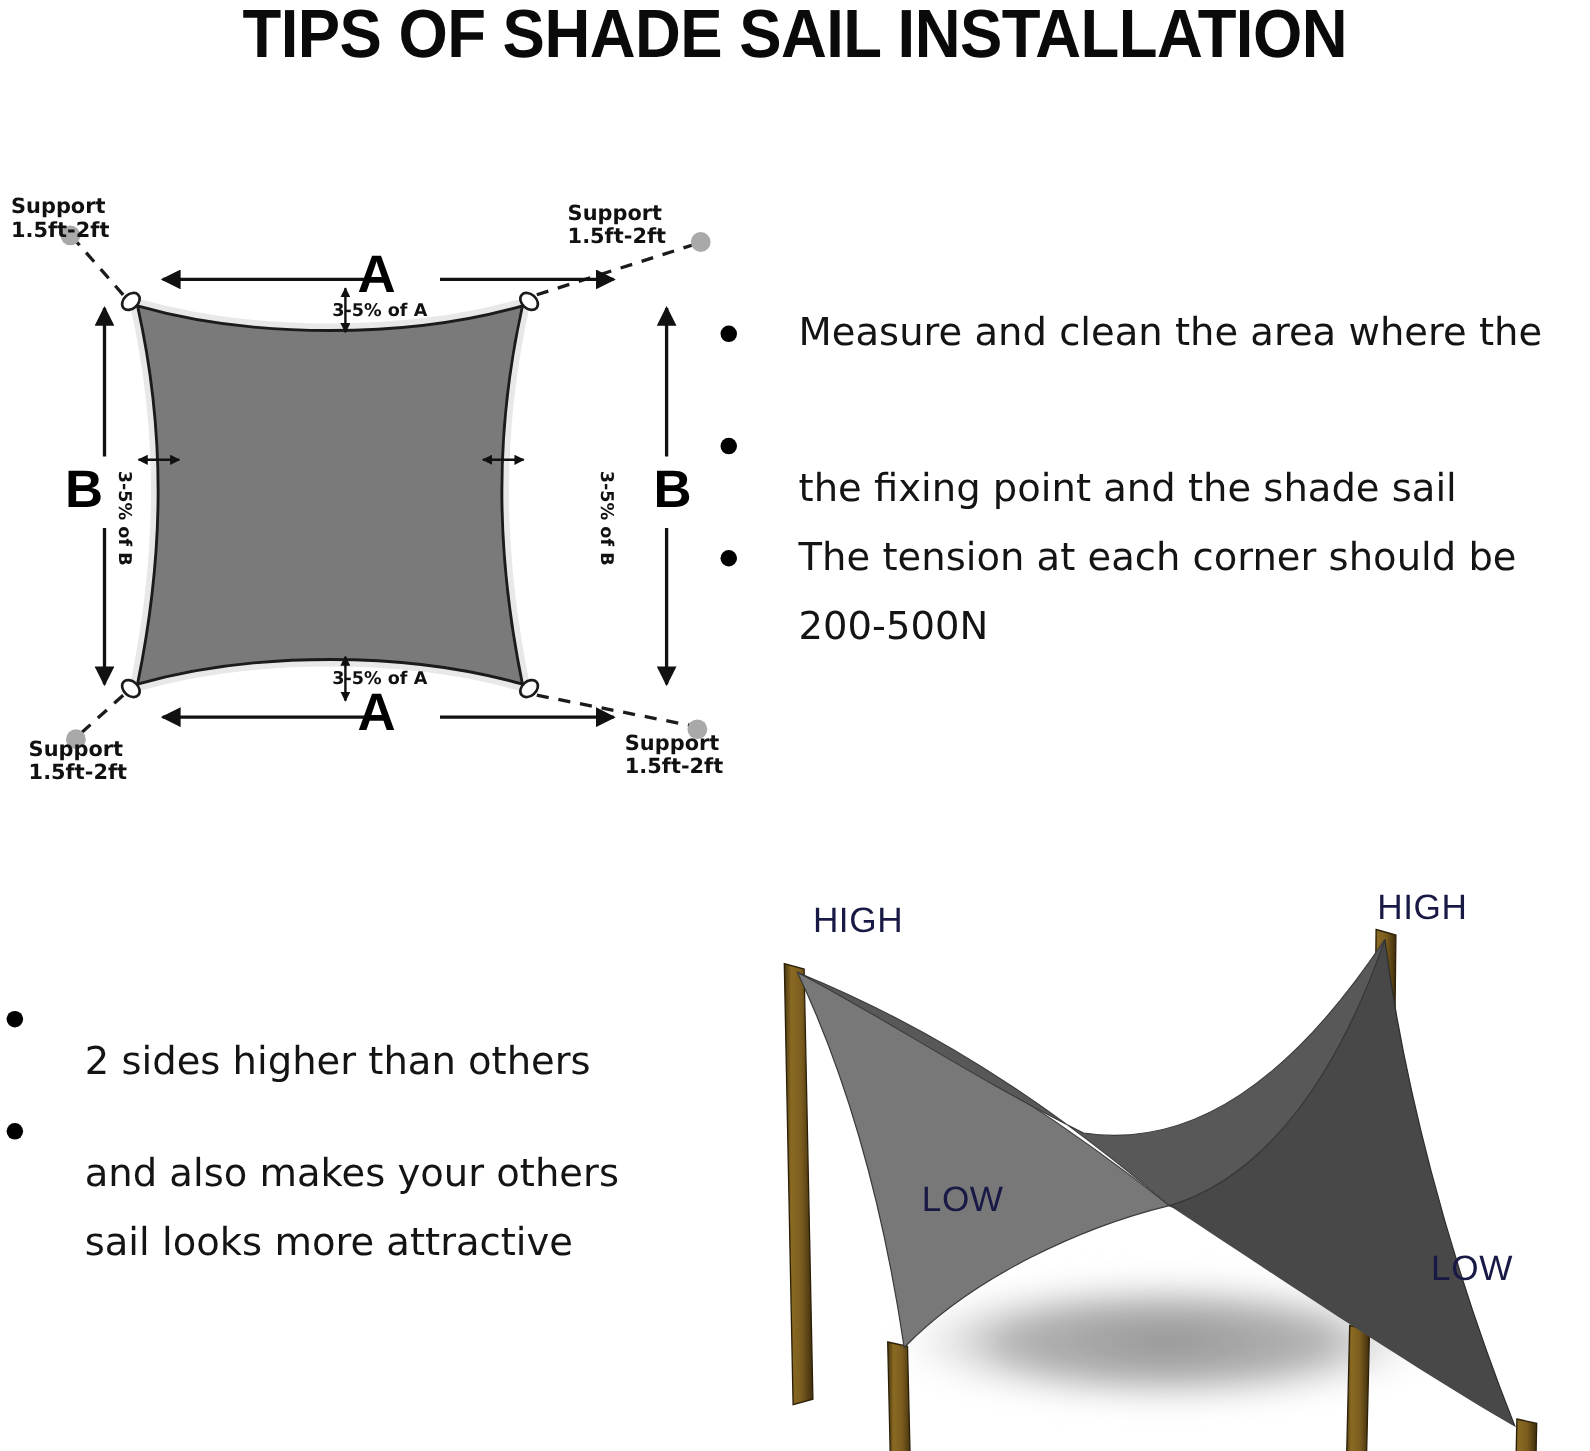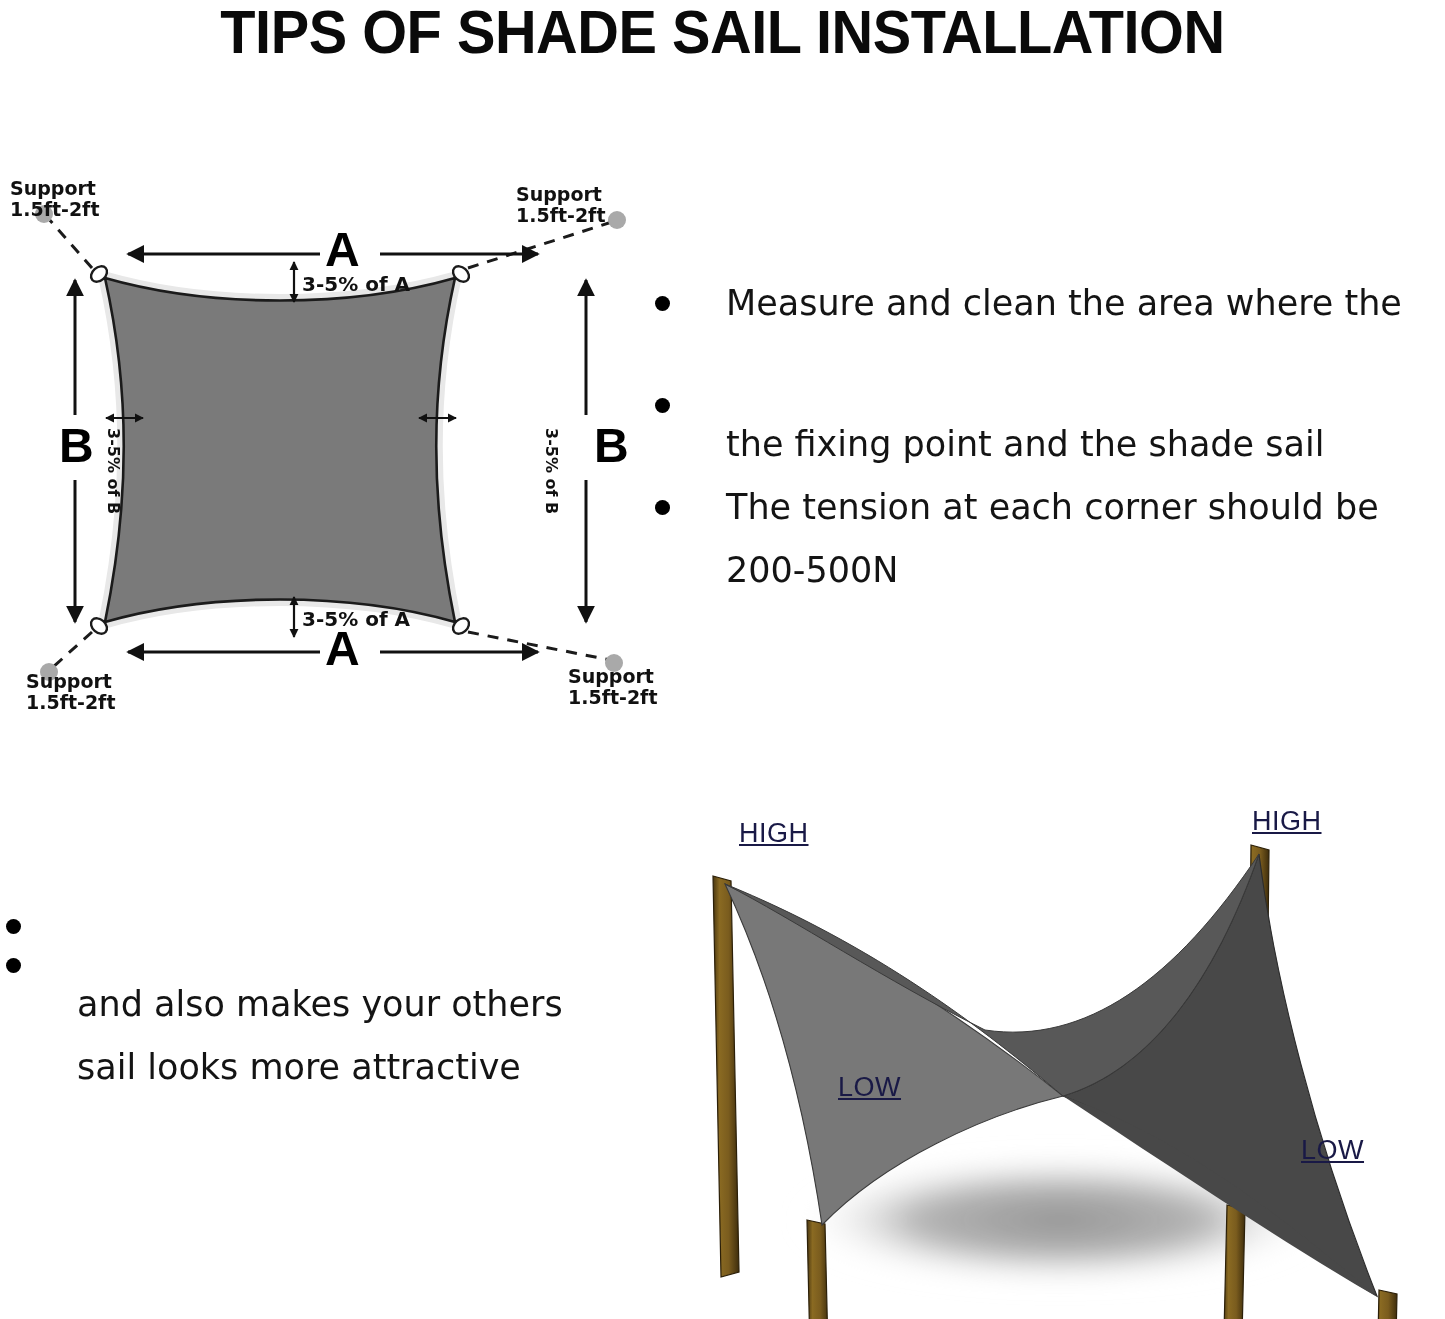--- a/index.html
+++ b/index.html
@@ -33,33 +33,34 @@
     white-space: nowrap;
   }
 
   
   #sail-diagram {
     position: absolute;
     left: 0;
     top: 160;
     width: 660px;
     height: 570px;
+    padding-left: 20px;
   }
   #sail-diagram svg { display: block; }
 
   .dg-label {
     position: absolute;
     font-family: "DejaVu Sans", sans-serif;
     font-weight: bold;
     color: #111;
     white-space: nowrap;
     line-height: 1.12;
   }
   .support-lab { font-size: 19px; }
-  .pct-lab { font-size: 20px; font-weight: bold; }
+  .pct-lab { font-size: 16px; font-weight: bold; }
   .pct-rot {
     font-size: 16px;
     font-weight: bold;
     transform: rotate(90deg);
     transform-origin: left top;
   }
   .dim-letter {
     position: absolute;
     font-family: "Liberation Sans", sans-serif;
     font-weight: bold;
@@ -112,25 +113,24 @@
     position: absolute;
     left: 655px;
     top: 780px;
     width: 790px;
     height: 539px;
   }
   #hypar svg { display: block; }
   .hl-lab {
     position: absolute;
     font-family: "Liberation Sans", sans-serif;
-    font-size: 27px;
+    font-size: 32px;
     color: #191946;
     letter-spacing: 0.5px;
     white-space: nowrap;
-    text-decoration: underline;
   }
 </style>
 </head>
 <body>
 
 <div id="title">TIPS OF SHADE SAIL INSTALLATION</div>
 
 <div id="sail-diagram" style="top:160px;">
 
   <svg width="660" height="570" viewBox="0 0 660 570">
@@ -254,20 +254,24 @@
   <div class="bullet-row">
     <div class="bullet-dot spacer"></div>
     <div class="bullet-text">200-500N</div>
   </div>
 </div>
 
 <div class="bullet-list" id="tips-left">
 
   <div class="bullet-row">
     <div class="bullet-dot"></div>
+  </div>
+  <div class="bullet-row">
+    <div class="bullet-dot spacer"></div>
+    <div class="bullet-text">2 sides higher than others</div>
   </div>
 
   <div class="bullet-row">
     <div class="bullet-dot"></div>
   </div>
   <div class="bullet-row">
     <div class="bullet-dot spacer"></div>
     <div class="bullet-text">and also makes your others</div>
   </div>
   <div class="bullet-row">

